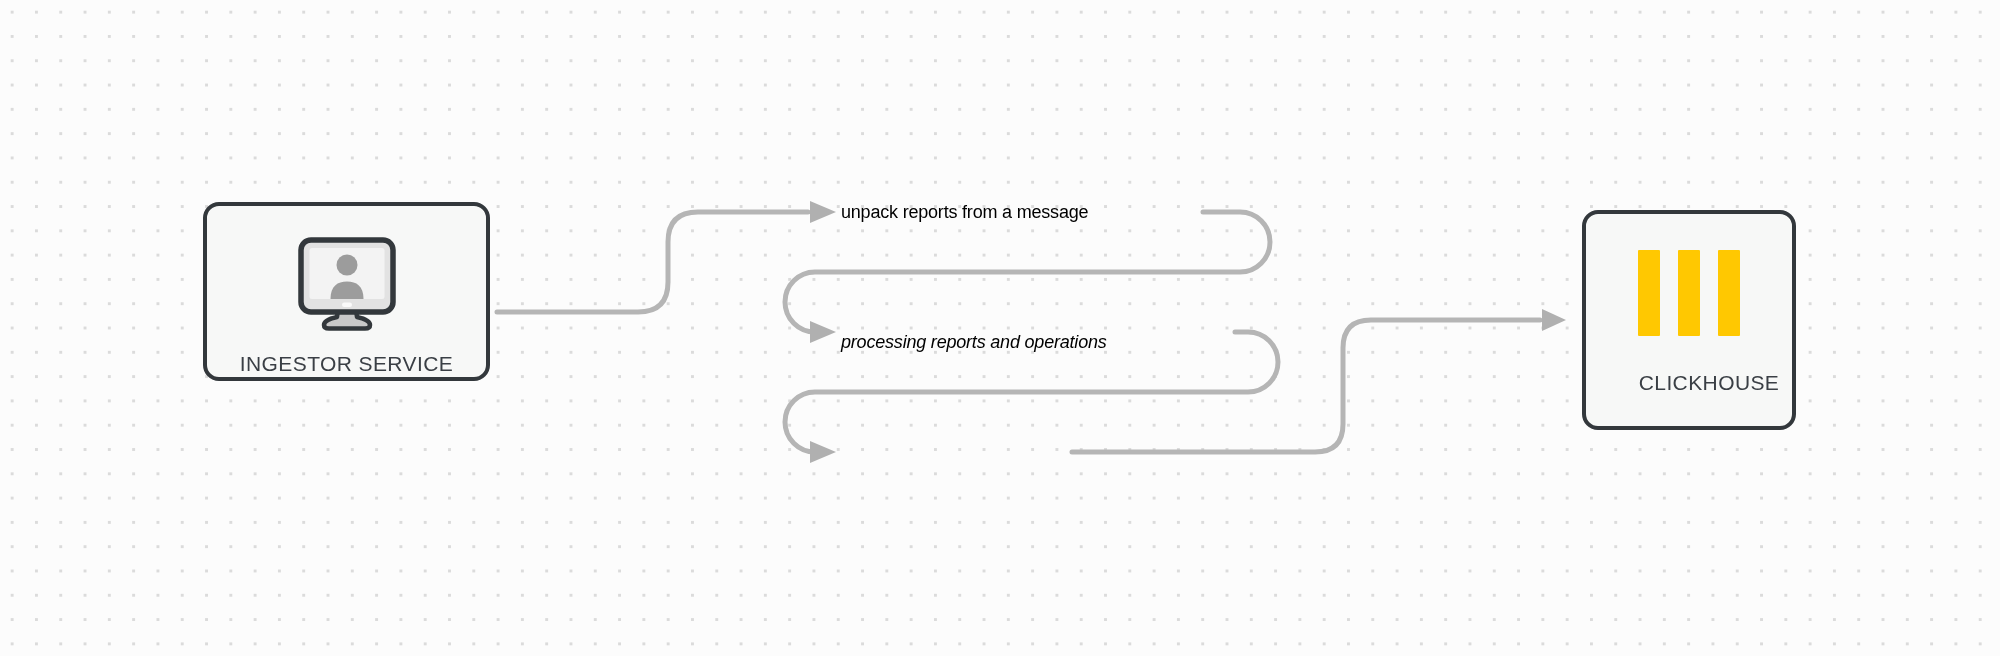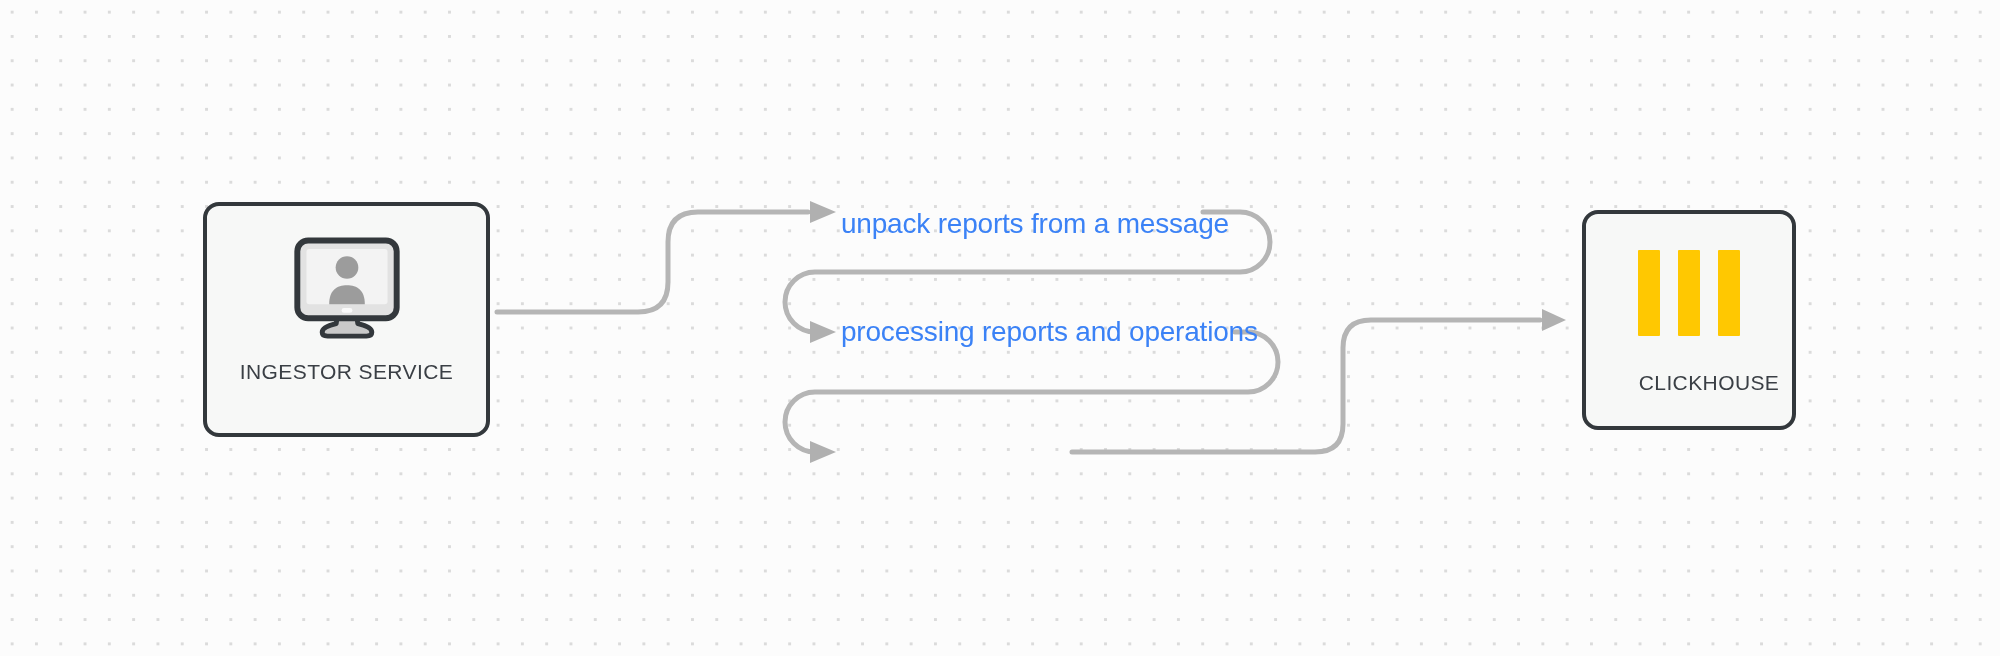--- a/index.html
+++ b/index.html
@@ -21,50 +21,49 @@
 
   .node {
     position: absolute;
     background: #f7f8f7;
     border: 4px solid #33383c;
     border-radius: 16px;
     display: flex;
     flex-direction: column;
     align-items: center;
   }
-  .node-ingestor { left: 203px; top: 202px; width: 287px; height: 235px; }
+  .node-ingestor { left: 203px; top: 202px; width: 287px; height: 179px; }
   .node-clickhouse { left: 1582px; top: 210px; width: 214px; height: 220px; }
 
   .node-label {
     color: #3a3f45;
     font-size: 21px;
     letter-spacing: 0.4px;
     white-space: nowrap;
     line-height: 26px;
   }
   .node-ingestor .node-label { margin-top: 19px; }
   .node-clickhouse .node-label { margin-top: 34px; margin-left: 40px; }
 
   .monitor-icon { margin-top: 30px; width: 108px; height: 104px; }
 
   .ch-bars { margin-top: 36px; display: flex; gap: 18px; height: 86px; }
   .ch-bar { width: 22px; height: 86px; background: #ffc801; border-radius: 1px; }
 
   .step-label {
     position: absolute;
     left: 841px;
-    color: #3b82f6;
-    font-size: 28px;
+    color: #000000;
+    font-size: 18px;
     letter-spacing: -0.2px;
     line-height: 30px;
     white-space: nowrap;
-    margin-top: 12px;
   }
   .step-1 { top: 197px; }
-  .step-2 { top: 305px; }
+  .step-2 { top: 327px; font-style: italic; }
   .step-3 { top: 437px; }
 </style>
 </head>
 <body>
 
 <div class="canvas">
 
   <svg class="wires" width="2000" height="656" viewBox="0 0 2000 656" aria-hidden="true">
 
     <path class="wire" d="M 497 312 H 638 Q 668 312 668 282 V 242 Q 668 212 698 212 H 808"></path>

